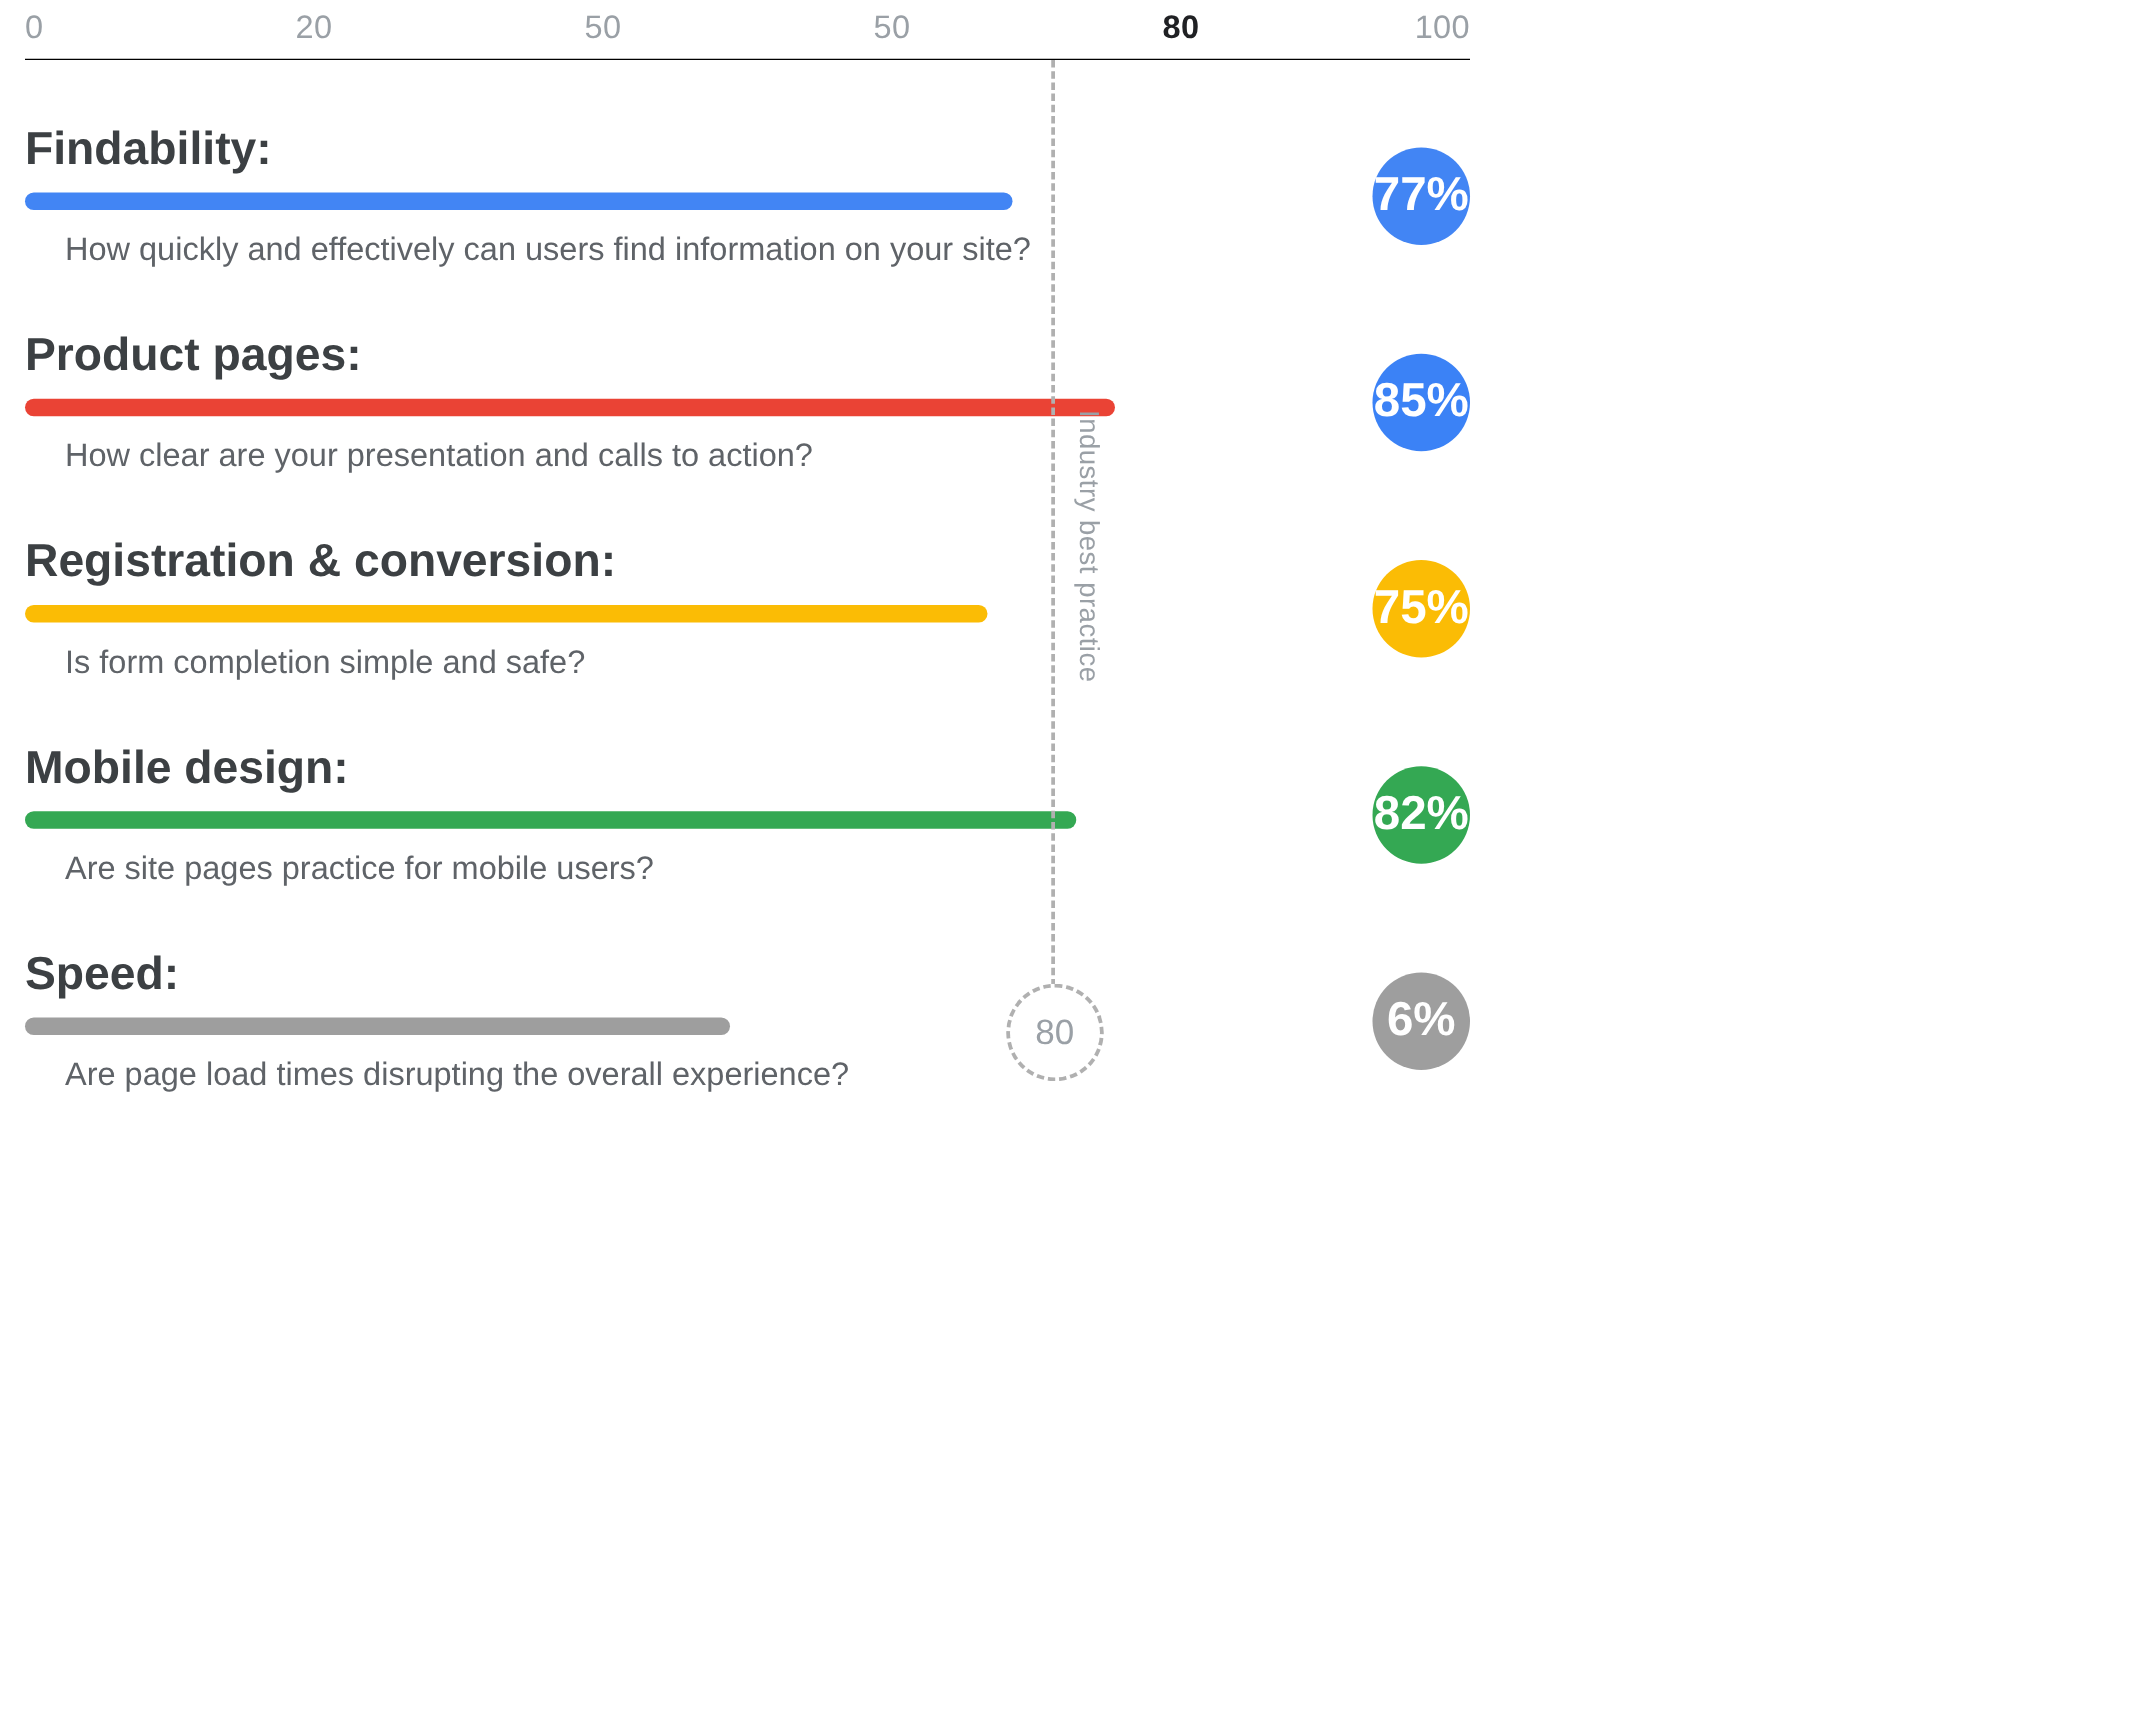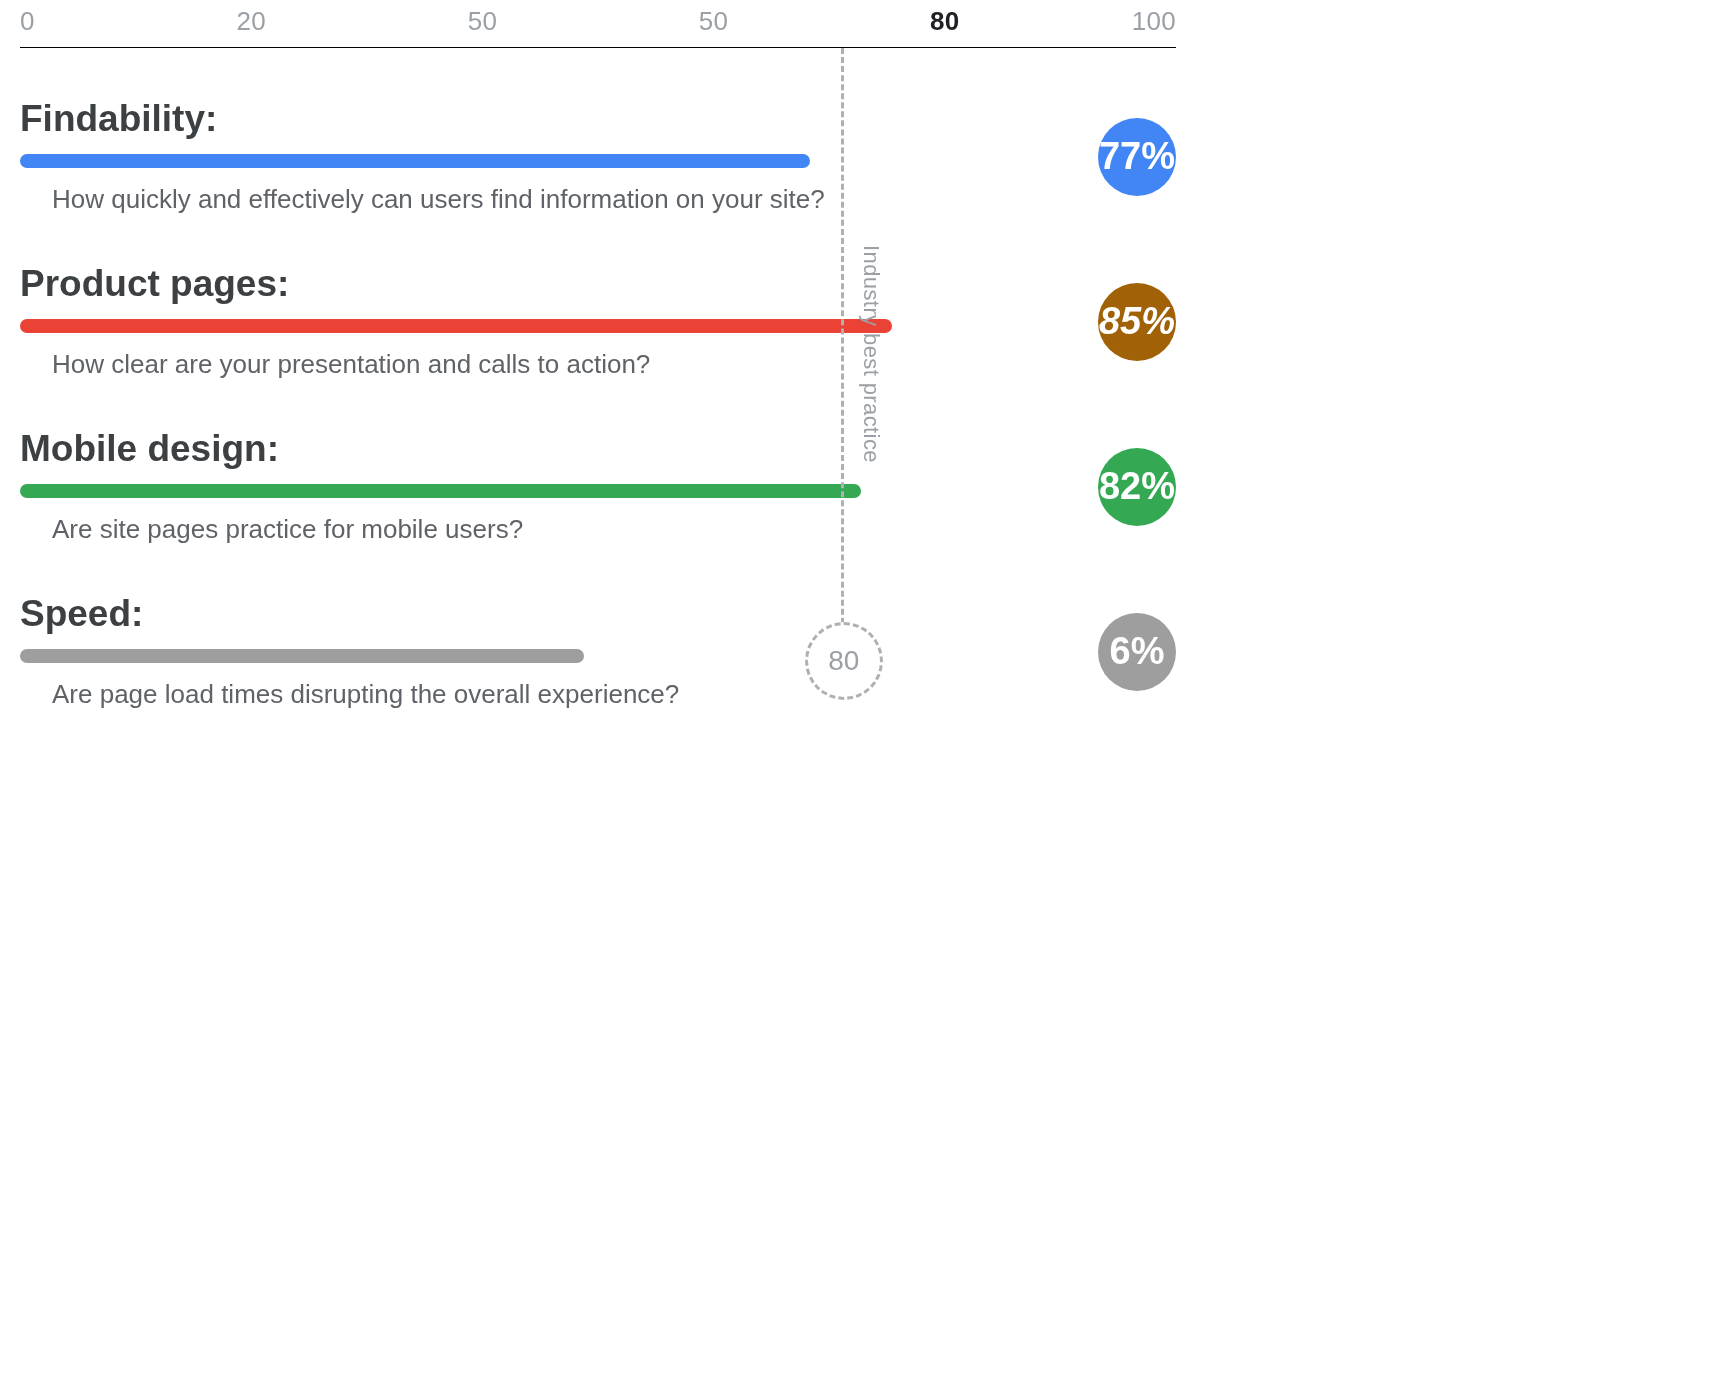--- a/index.html
+++ b/index.html
@@ -149,22 +149,32 @@
         <div class="badge" style="background: rgb(66, 133, 244);">
           <span>77%</span>
         </div>
       </div>
       <div class="row">
         <div class="title">Product pages:</div>
         <div class="bar-track">
           <div class="bar" style="width: 85%; background: rgb(234, 67, 53);"></div>
         </div>
         <div class="subtitle">How clear are your presentation and calls to action?</div>
-        <div class="badge" style="background: #a16207; font-style: italic;">
+        <div class="badge" style="background: #3b82f6;">
           <span>85%</span>
+        </div>
+      </div>
+      <div class="row">
+        <div class="title">Registration &amp; conversion:</div>
+        <div class="bar-track">
+          <div class="bar" style="width: 75%; background: rgb(251, 188, 5);"></div>
+        </div>
+        <div class="subtitle">Is form completion simple and safe?</div>
+        <div class="badge" style="background: rgb(251, 188, 5);">
+          <span>75%</span>
         </div>
       </div>
       <div class="row">
         <div class="title">Mobile design:</div>
         <div class="bar-track">
           <div class="bar" style="width: 82%; background: rgb(52, 168, 83);"></div>
         </div>
         <div class="subtitle">Are site pages practice for mobile users?</div>
         <div class="badge" style="background: rgb(52, 168, 83); text-align: right;">
           <span>82%</span>

